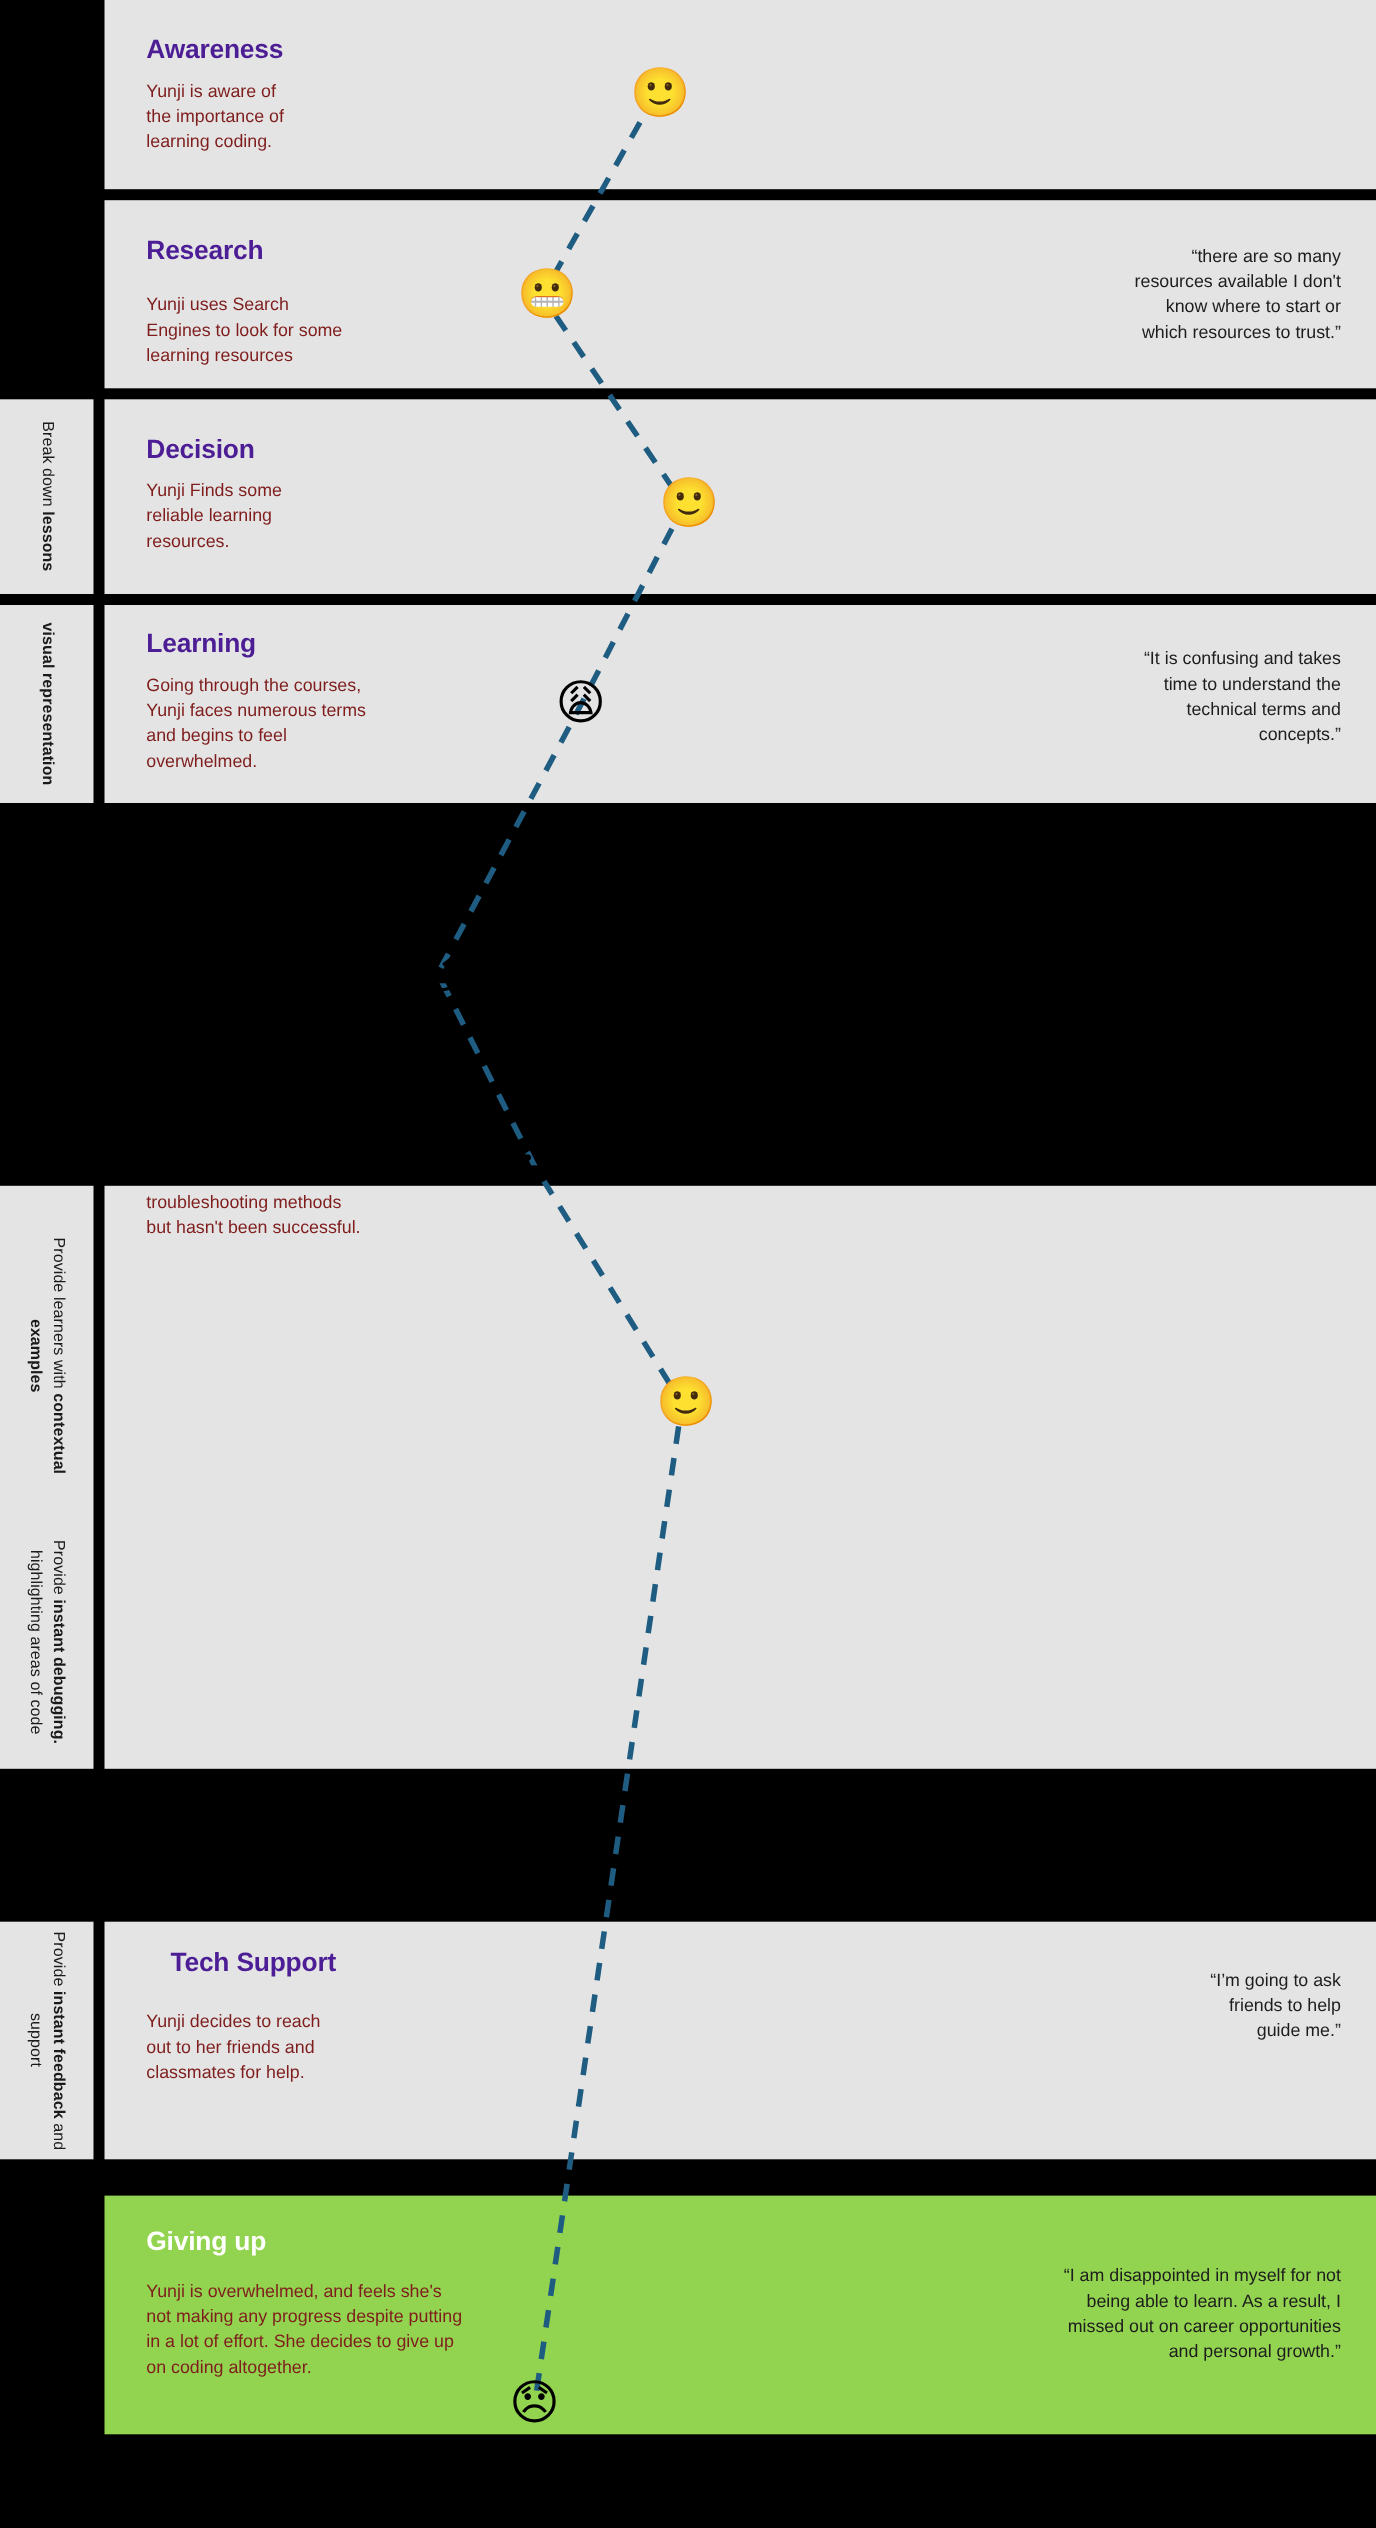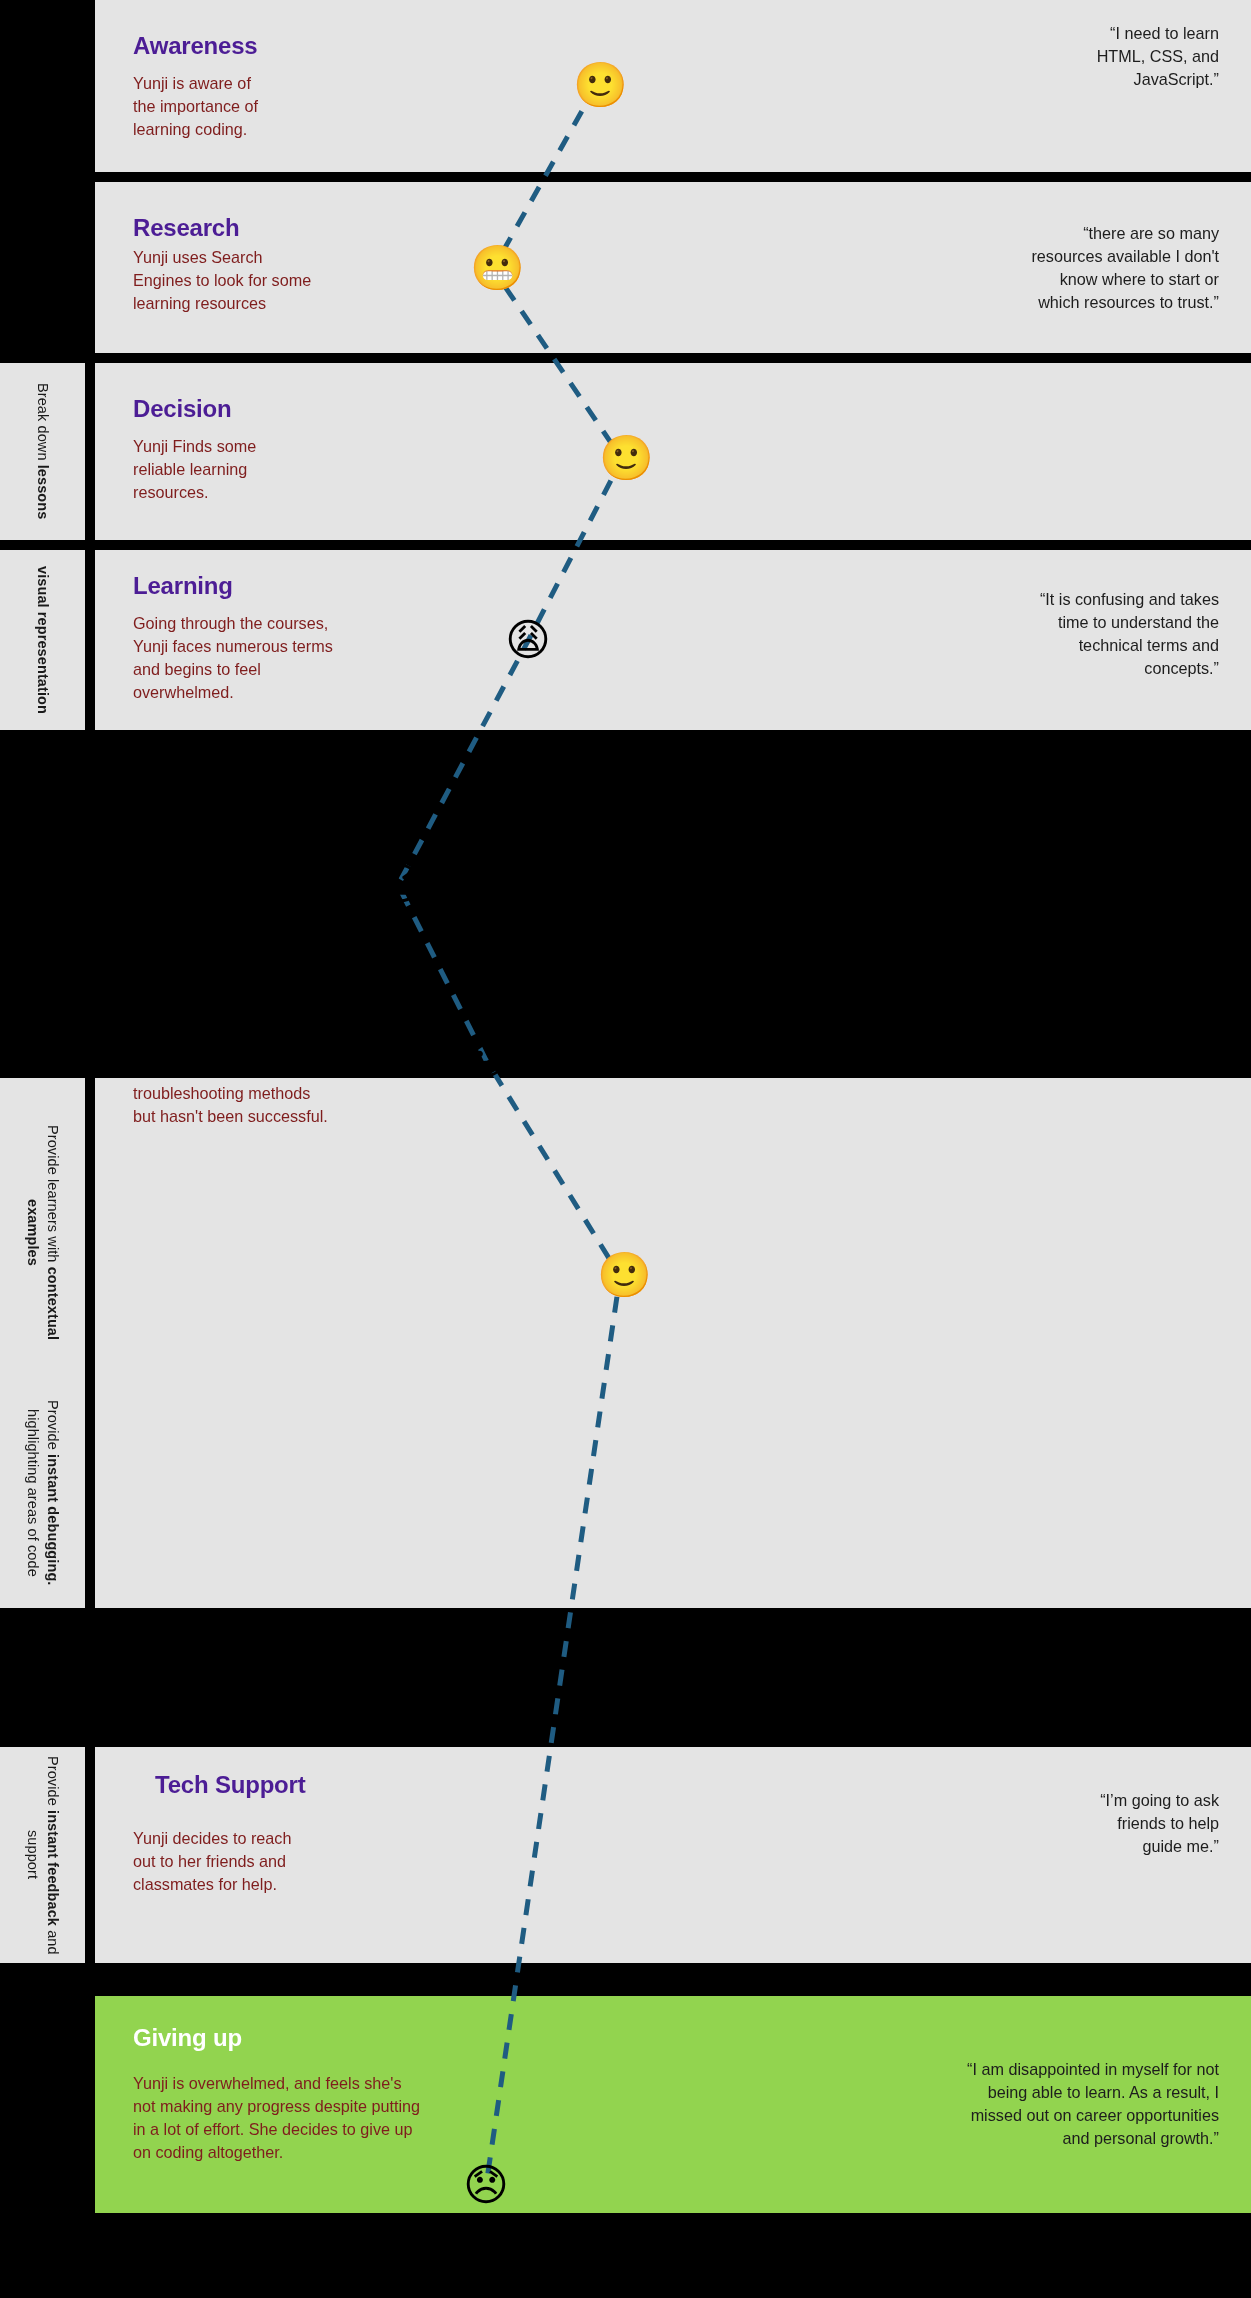--- a/index.html
+++ b/index.html
@@ -122,28 +122,25 @@
         <span>Provide </span><b>instant feedback</b><span> and support</span>
       </div>
     </div>
   </div>
 
   <div class="row" style="top:0px;height:172px;">
     <span class="stage-title" style="left:38px;top:32px;">Awareness</span>
     <span class="desc" style="left:38px;top:72px;width:330px;white-space:pre-line;">Yunji is aware of
 the importance of
 learning coding.</span>
-    <span class="quote" style="right:32px;top:22px;width:300px;white-space:pre-line;">“I need to learn
-HTML, CSS, and
-JavaScript.”</span>
   </div>
 
   <div class="row" style="top:182px;height:171px;">
     <span class="stage-title" style="left:38px;top:32px;">Research</span>
-    <span class="desc" style="left:38px;top:64px;width:340px;white-space:pre-line;">Yunji uses  Search
+    <span class="desc" style="left:38px;top:84px;width:340px;white-space:pre-line;">Yunji uses  Search
 Engines to look for some
 learning resources</span>
     <span class="quote" style="right:32px;top:40px;width:300px;white-space:pre-line;">“there are so many
 resources available I don't
 know where to start or
 which resources to trust.”</span>
   </div>
 
   <div class="row" style="top:363px;height:177px;">
     <span class="stage-title" style="left:38px;top:32px;">Decision</span>

